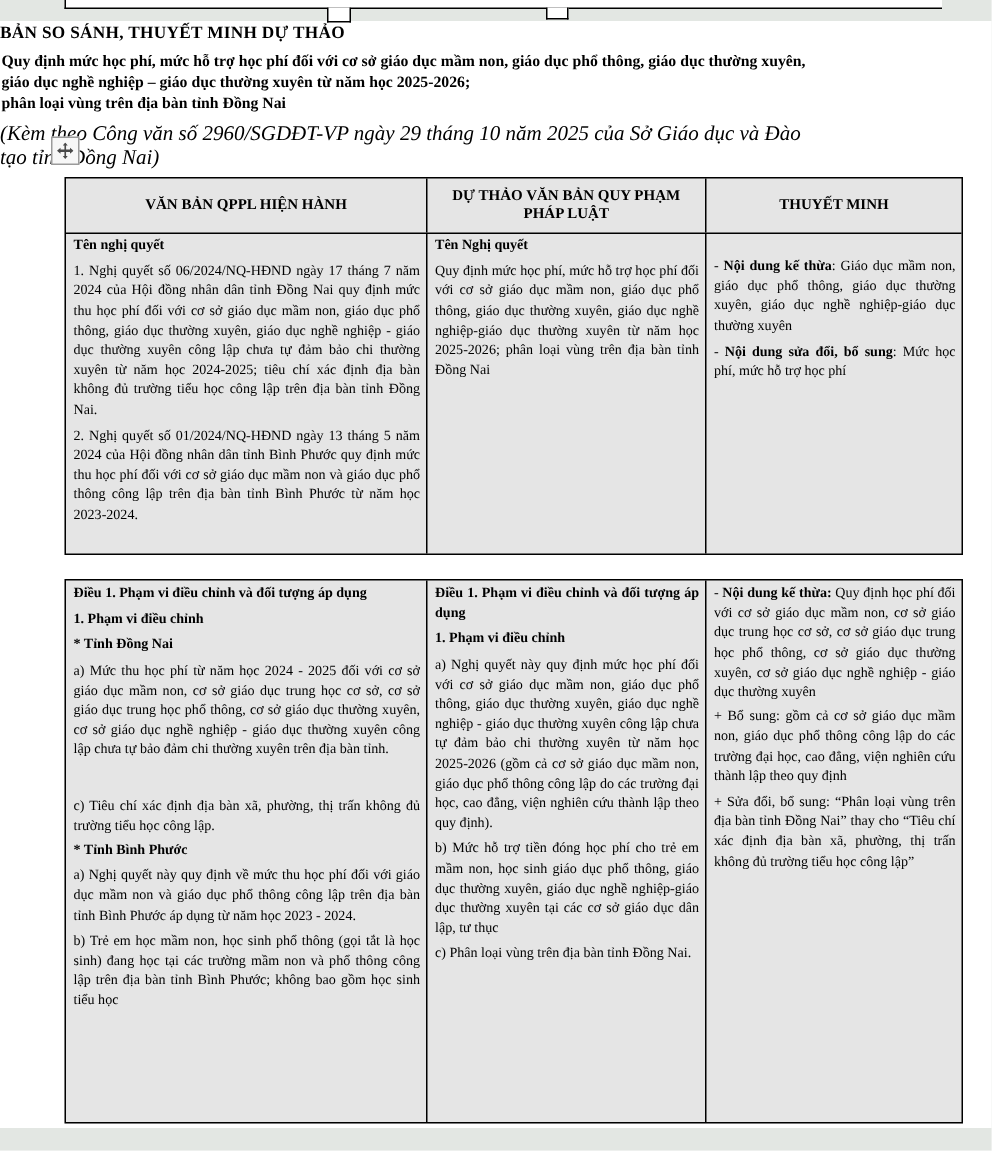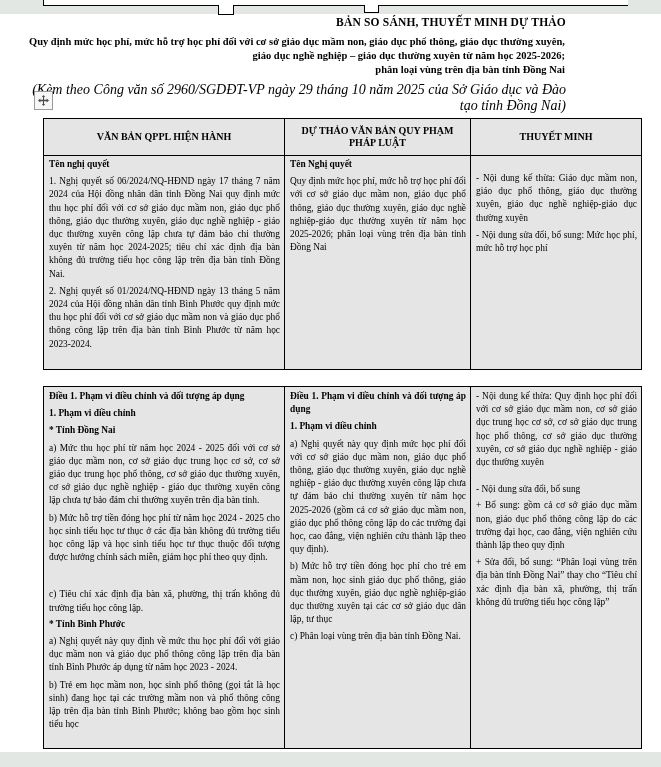--- a/index.html
+++ b/index.html
@@ -8,21 +8,21 @@
          font-family:"Liberation Serif","DejaVu Serif",serif;color:#000;}
   
   .prev-page{position:absolute;top:0;left:0;width:661px;height:6px;background:#e3e7e3;}
   .prev-table{position:absolute;top:0;left:43px;width:584px;height:5px;background:#fff;
               border-left:1px solid #000;border-bottom:1.5px solid #000;}
   .page-gap{position:absolute;top:6px;left:0;width:661px;height:8px;background:#e3e7e3;}
   .col-tab{position:absolute;background:#fff;border:1px solid #000;border-top:none;}
   .tab1{top:5px;left:218px;width:14px;height:9px;}
   .tab2{top:5px;left:364px;width:13px;height:7px;}
   
-  .doc-header{position:absolute;top:16px;left:12px;width:554px;text-align:right;}
+  .doc-header{position:absolute;top:16px;left:0;width:554px;text-align:left;}
   .doc-title{font-size:11.5px;font-weight:bold;letter-spacing:.2px;}
   .doc-subtitle{font-size:10.5px;font-weight:bold;max-width:552px;margin:7px auto 0;line-height:14px;}
   .doc-subtitle2{font-size:10.5px;font-weight:bold;line-height:14px;}
   .doc-attrib{font-size:14px;font-style:italic;margin-top:5px;}
   .hrule{width:108px;border-top:1.5px solid #000;margin:7px auto 0;height:0;}
   
   .move-handle{position:absolute;top:91px;left:34px;width:17px;height:17px;background:#f7f7f7;
                border:1px solid #9b9b9b;display:flex;align-items:center;justify-content:center;cursor:move;}
   .move-handle svg{display:block;}
   
@@ -39,21 +39,21 @@
          font-weight:bold;font-size:10px;line-height:12.5px;text-align:center;padding:0 10px;}
   .bcell{height:213px;padding:2px 4px 2px 5px;font-size:9.4px;line-height:13.2px;text-align:justify;}
   .t2 .cell{height:100%;padding:3px 4px 2px 5px;font-size:9.4px;line-height:13.2px;text-align:justify;}
   .pad-top{padding-top:16px;}
   .pad-top2{padding-top:29px;}
   .cell p{margin:0 0 3px;}
   .cell p.pb{font-weight:bold;margin-bottom:4px;}
   .cell p.pgap{margin-top:24px;}
   .cell p.pgap2{margin-top:14px;}
   .cell p.gs{margin-top:4px;}
-  .cell span.rb{font-weight:normal;}
+  .cell span.rb{font-weight:bold;}
   
   .bottom-gap{position:absolute;top:752px;left:0;width:661px;height:15px;background:#e3e7e3;}
 </style>
 </head>
 <body>
 
 <div class="stage">
 
   <div class="prev-page">
     <div class="prev-table"></div>
@@ -100,36 +100,34 @@
         </div>
     </div>
   </div>
 
   <div class="ctable t2">
     <div class="cell c1">
         <p class="pb"><span>Điều 1. Phạm vi điều chỉnh và đối tượng áp dụng</span></p>
         <p class="pb"><span>1. Phạm vi điều chỉnh</span></p>
         <p class="pb"><span>* Tỉnh Đồng Nai</span></p>
         <p><span>a) Mức thu học phí từ năm học 2024 - 2025 đối với cơ sở giáo dục mầm non, cơ sở giáo dục trung học cơ sở, cơ sở giáo dục trung học phổ thông, cơ sở giáo dục thường xuyên, cơ sở giáo dục nghề nghiệp - giáo dục thường xuyên công lập chưa tự bảo đảm chi thường xuyên trên địa bàn tỉnh.</span></p>
-        <p class="gs"><span>b) Mức hỗ trợ tiền đóng học phí từ năm học 2024 - 2025 cho học sinh tiểu học tư thục ở các địa bàn không đủ trường tiểu học công lập và học sinh tiểu học tư thục thuộc đối tượng được hưởng chính sách miễn, giảm học phí theo quy định.</span></p>
         <p class="pgap"><span>c) Tiêu chí xác định địa bàn xã, phường, thị trấn không đủ trường tiểu học công lập.</span></p>
         <p class="pb"><span>* Tỉnh Bình Phước</span></p>
         <p><span>a) Nghị quyết này quy định về mức thu học phí đối với giáo dục mầm non và giáo dục phổ thông công lập trên địa bàn tỉnh Bình Phước áp dụng từ năm học 2023 - 2024.</span></p>
         <p class="gs"><span>b) Trẻ em học mầm non, học sinh phổ thông (gọi tắt là học sinh) đang học tại các trường mầm non và phổ thông công lập trên địa bàn tỉnh Bình Phước; không bao gồm học sinh tiểu học</span></p>
       </div>
     <div class="cell c2">
         <p class="pb"><span>Điều 1. Phạm vi điều chỉnh và đối tượng áp dụng</span></p>
         <p class="pb"><span>1. Phạm vi điều chỉnh</span></p>
         <p><span>a) Nghị quyết này quy định mức học phí đối với cơ sở giáo dục mầm non, giáo dục phổ thông, giáo dục thường xuyên, giáo dục nghề nghiệp - giáo dục thường xuyên công lập chưa tự đảm bảo chi thường xuyên từ năm học 2025-2026 (gồm cả cơ sở giáo dục mầm non, giáo dục phổ thông công lập do các trường đại học, cao đẳng, viện nghiên cứu thành lập theo quy định).</span></p>
         <p class="gs"><span>b) Mức hỗ trợ tiền đóng học phí cho trẻ em mầm non, học sinh giáo dục phổ thông, giáo dục thường xuyên, giáo dục nghề nghiệp-giáo dục thường xuyên tại các cơ sở giáo dục dân lập, tư thục</span></p>
         <p class="gs"><span>c) Phân loại vùng trên địa bàn tỉnh Đồng Nai.</span></p>
       </div>
     <div class="cell c3 pad-top2">
         <p><span>- </span><span class="rb">Nội dung kế thừa:</span><span> Quy định học phí đối với cơ sở giáo dục mầm non, cơ sở giáo dục trung học cơ sở, cơ sở giáo dục trung học phổ thông, cơ sở giáo dục thường xuyên, cơ sở giáo dục nghề nghiệp - giáo dục thường xuyên</span></p>
-        <p class="pgap2"><span>- </span><span class="rb">Nội dung sửa đổi, bổ sung</span></p>
         <p><span>+ Bổ sung:  gồm cả cơ sở giáo dục mầm non, giáo dục phổ thông công lập do các trường đại học, cao đẳng, viện nghiên cứu thành lập theo quy định</span></p>
         <p class="gs"><span>+ Sửa đổi, bổ sung: “Phân loại vùng trên địa bàn tỉnh Đồng Nai” thay cho “Tiêu chí xác định địa bàn xã, phường, thị trấn không đủ trường tiểu học công lập”</span></p>
       </div>
   </div>
 
   <div class="bottom-gap"></div>
 
 </div>
 
 </body></html>

